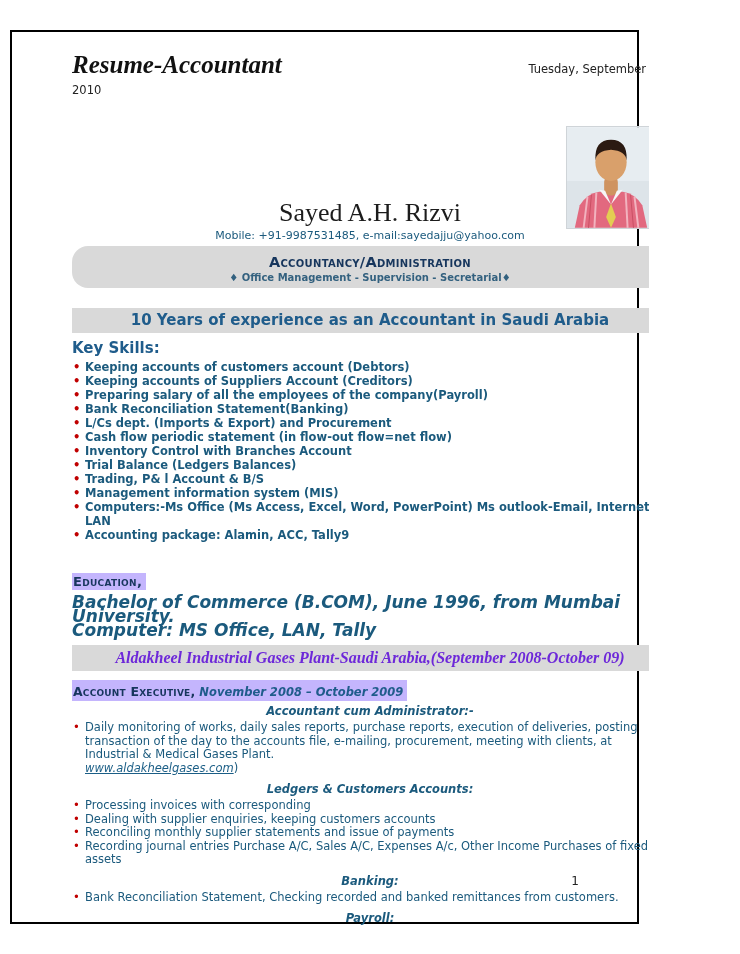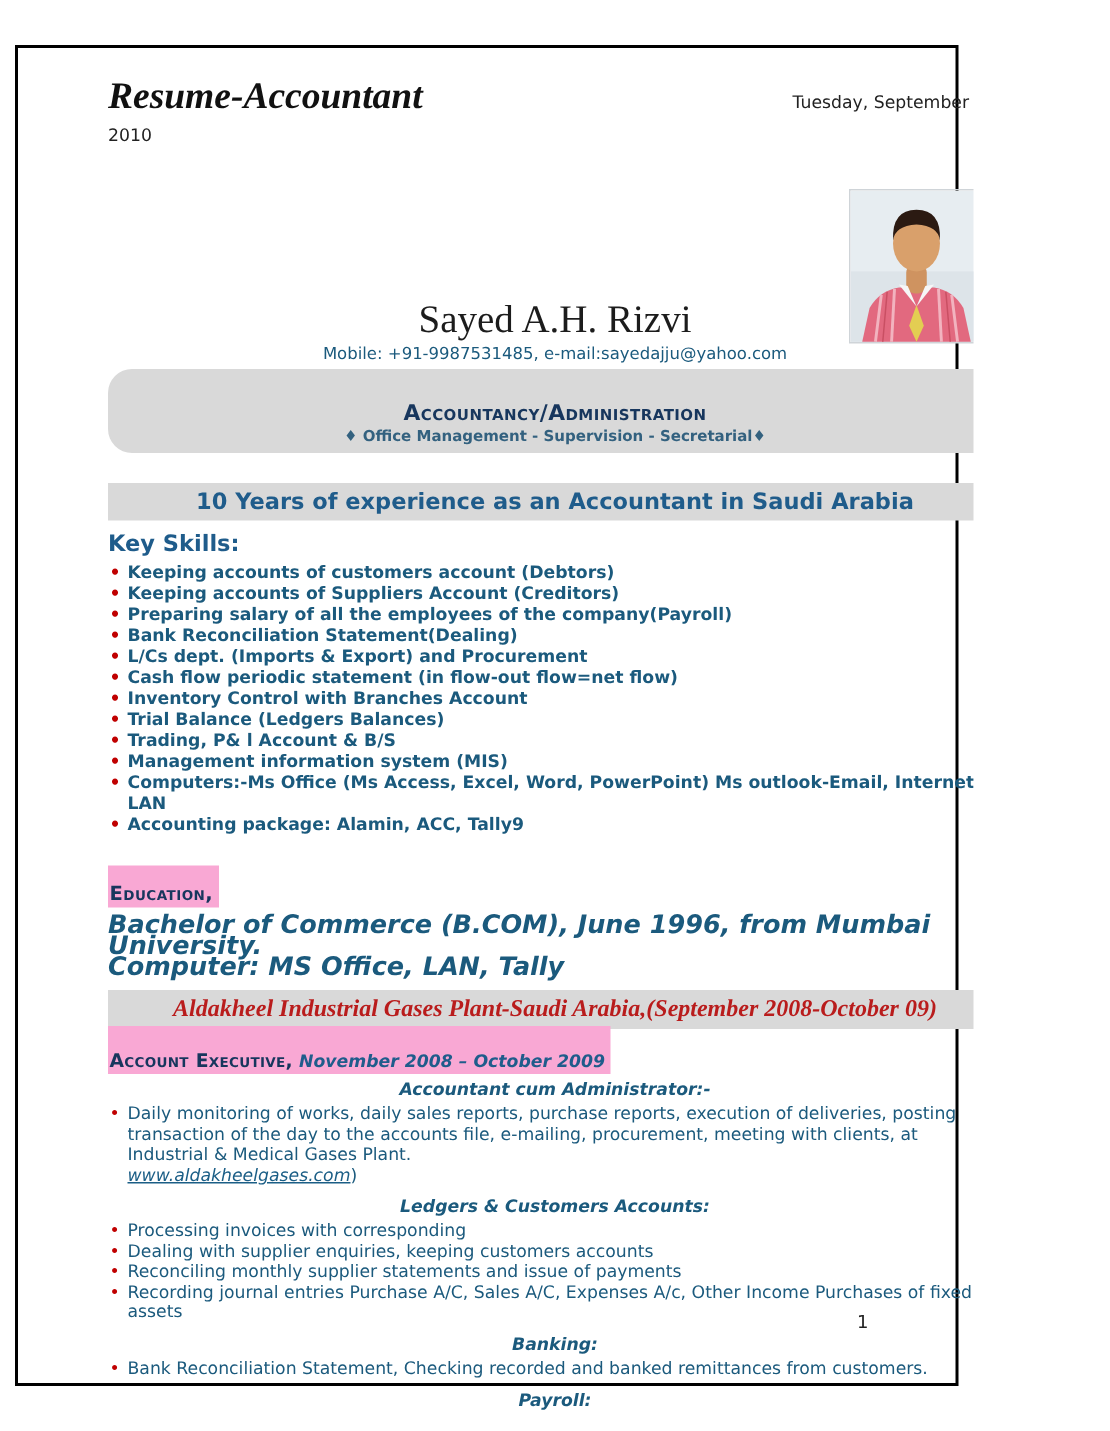--- a/index.html
+++ b/index.html
@@ -27,21 +27,21 @@
   }
 
   .name {
     text-align:center; font-family:"Liberation Serif", serif;
     font-size:26px; color:#1c1c1c; margin-top:100px; line-height:30px;
   }
   .contact { text-align:center; font-size:11px; color:#1b5a7d; line-height:14px; margin-top:1px; }
 
   .graybox { background:#d9d9d9; }
 
-  .obj { margin-top:3px; padding:22px 10px 4px; text-align:center;border-radius:16px; }
+  .obj { margin-top:3px; padding:8px 10px 4px; text-align:center;border-radius:16px; }
   .obj-title {
     font-size:14.5px; font-weight:bold; color:#17365d;
     font-variant:small-caps; letter-spacing:.3px; line-height:16px;
   }
   .obj-sub { font-size:10px; font-weight:bold; color:#33617f; line-height:12px; margin-top:2px; }
   .obj-text { font-size:13px; color:#2f7096; line-height:15px; margin-top:3px; }
 
   .banner {
     margin-top:20px; text-align:center; font-size:15px; font-weight:bold;
     color:#1f5c8b; padding:3px 0 4px; line-height:18px;
@@ -50,33 +50,33 @@
   .keyskills-h { margin-top:6px; font-size:15px; font-weight:bold; color:#1f5c8b; line-height:18px; }
 
   ul.blist { list-style:none; margin:3px 0 0; padding:0; }
   ul.blist li {
     position:relative; padding-left:13px; font-size:11.5px; line-height:14px; color:#1b5a7d;
   }
   ul.blist li::before { content:"•"; position:absolute; left:1px; color:#c00000; }
   ul.blist.bold li { font-weight:bold; }
   ul.blist.tight li { line-height:13.5px; }
 
-  .hl { background:#f9a8d4; padding:12px 4px 1px 1px; }
+  .hl { background:#c4b5fd; padding:1px 4px 1px 1px; }
   .smallcaps { font-variant:small-caps; }
 
   .edu-h { margin-top:30px; line-height:18px; }
   .edu-heading { font-size:13px; font-weight:bold; color:#17365d; letter-spacing:.3px; }
   .edu-line {
     font-size:17px; font-weight:bold; font-style:italic; color:#1b5a7d; line-height:14px;
   }
   .edu-line.first { margin-top:4px; }
 
   .employer {
     margin-top:8px; text-align:center; font-family:"Liberation Serif", serif;
-    font-style:italic; font-weight:bold; font-size:16px; color:#b91c1c;
+    font-style:italic; font-weight:bold; font-size:16px; color:#6d28d9;
     padding:3px 0 4px; line-height:19px;
   }
 
   .role-h { margin-top:11px; line-height:17px; }
   .role-title { font-size:12.5px; font-weight:bold; color:#17365d; letter-spacing:.2px;margin-top:12px; }
   .role-period { font-size:11.5px; font-weight:bold; font-style:italic; color:#1f5c8b; }
 
   .bolditalic {
     font-size:11.5px; font-weight:bold; font-style:italic; color:#1b5a7d; line-height:14px;text-align:center;
   }
@@ -137,21 +137,21 @@
       <div class="obj-sub">♦  Office Management - Supervision - Secretarial♦</div>
     </div>
 
     <div class="graybox banner">10 Years of experience as an Accountant in Saudi Arabia</div>
 
     <div class="keyskills-h">Key Skills:</div>
     <ul class="blist bold">
       <li>Keeping accounts of customers account (Debtors)</li>
       <li>Keeping accounts of Suppliers Account (Creditors)</li>
       <li>Preparing salary of all the employees of the company(Payroll)</li>
-      <li>Bank Reconciliation Statement(Dealing)</li>
+      <li>Bank Reconciliation Statement(Banking)</li>
       <li>L/Cs dept. (Imports &amp; Export) and Procurement</li>
       <li>Cash flow periodic statement (in flow-out flow=net flow)</li>
       <li>Inventory Control with Branches Account</li>
       <li>Trial Balance (Ledgers Balances)</li>
       <li>Trading, P&amp; l Account &amp; B/S</li>
       <li>Management information system (MIS)</li>
       <li>Computers:-Ms Office (Ms Access, Excel, Word, PowerPoint) Ms outlook-Email, Internet &amp; LAN</li>
       <li>Accounting package: Alamin, ACC, Tally9</li>
     </ul>
 

